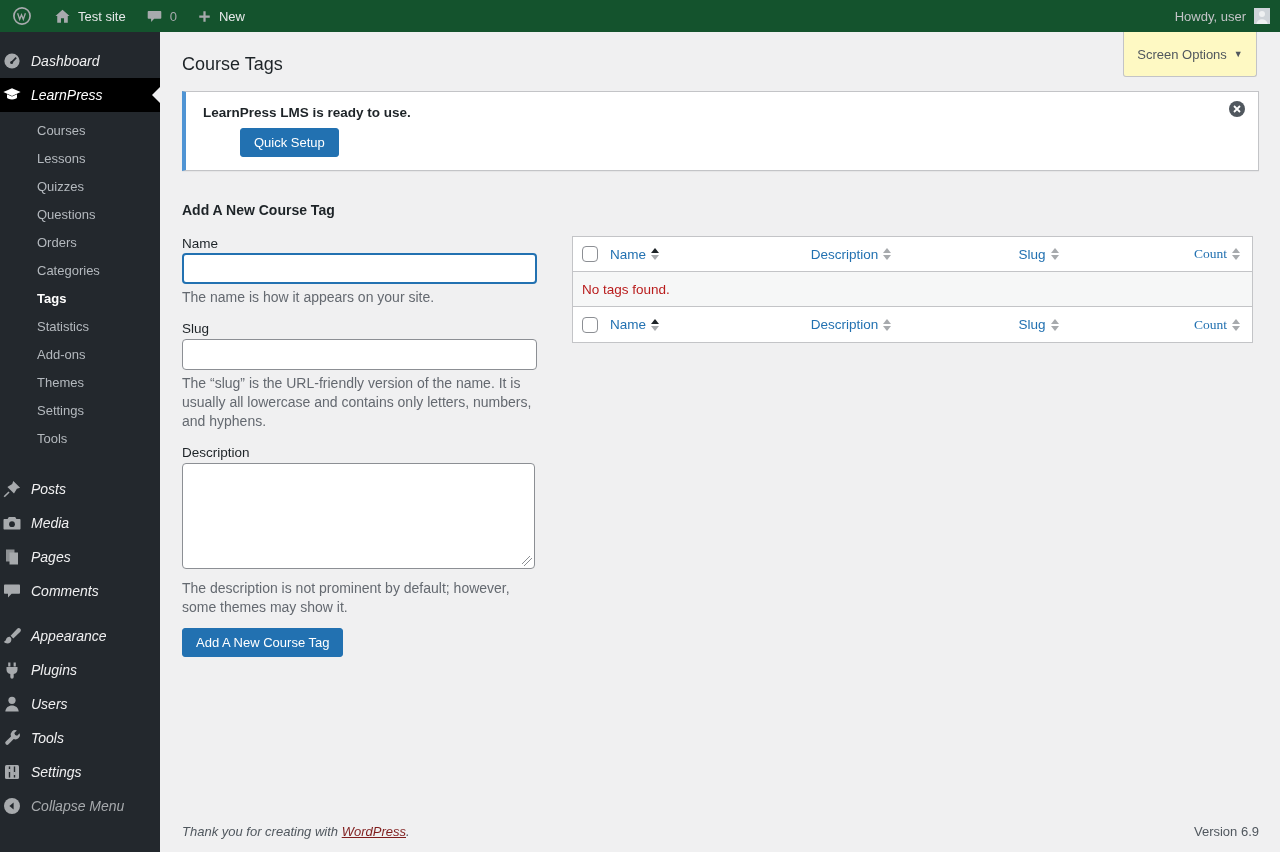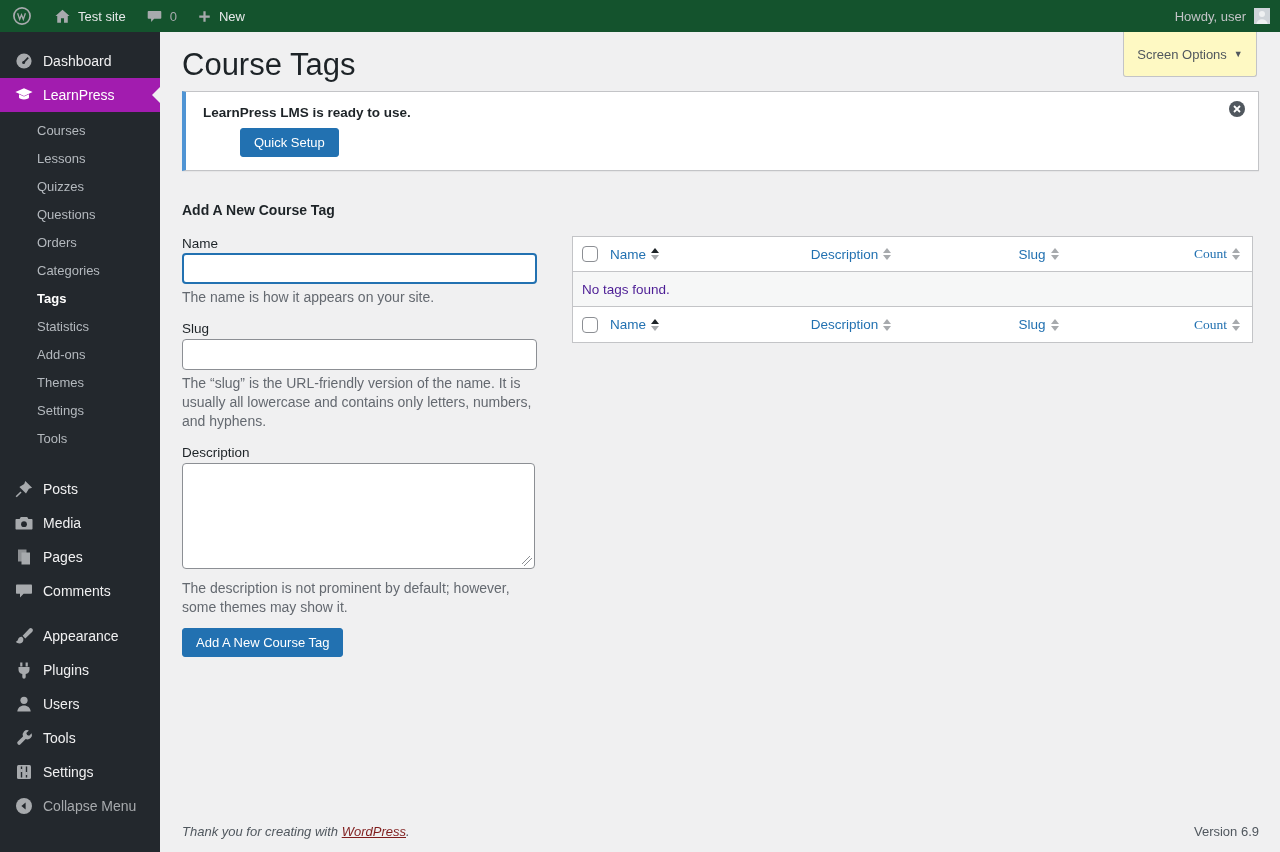--- a/index.html
+++ b/index.html
@@ -25,24 +25,24 @@
   .ab-right { margin-left:auto; display:flex; align-items:center; gap:8px; padding-right:10px; }
   .avatar { width:16px; height:16px; }
 
   
   .sidebar {
     position:absolute; top:32px; left:0; width:160px; bottom:0;
     background:#23282d; padding-top:12px; color:#f0f0f1; font-size:14px;
   }
   .menu-item {
     height:34px; display:flex; align-items:center; gap:9px;
-    padding-left:14px; cursor:pointer; position:relative; color:#f0f0f1;
+    padding-left:2px; cursor:pointer; position:relative; color:#f0f0f1;font-style:italic;
   }
   .menu-item .mi { color:#a7aaad; width:20px; height:20px; flex:0 0 20px; }
-  .menu-item.active-parent { background:#a21caf; color:#fff; }
+  .menu-item.active-parent { background:#000000; color:#fff; }
   .menu-item.active-parent .mi { color:#fff; }
   .menu-item.active-parent::after {
     content:""; position:absolute; right:0; top:50%; margin-top:-8px;
     border:8px solid transparent; border-right-color:#f0f0f1;
   }
   .submenu { padding:5px 0 9px 0; }
   .sub-item {
     height:28px; line-height:28px; padding-left:37px; font-size:13px;
     color:#b4b9be; cursor:pointer;
   }
@@ -54,21 +54,21 @@
 
   
   .screen-options {
     position:absolute; top:32px; left:1123px; width:134px; height:45px;
     background:#fef9c3; border:1px solid #c3c4c7; border-top:none;
     border-radius:0 0 3px 3px; display:flex; align-items:center; justify-content:center;
     gap:7px; font-size:13px; color:#50575e; cursor:pointer;
   }
   .screen-options .tri { font-size:9px; color:#50575e; }
   .page-title {
-    position:absolute; left:182px; top:50px; font-size:31px; font-weight:400;
+    position:absolute; left:182px; top:50px; font-size:18px; font-weight:400;
     color:#1d2327; line-height:29px;
   }
 
   
   .notice {
     position:absolute; left:182px; top:91px; width:1077px; height:80px;
     background:#fff; border:1px solid #c3c4c7; border-left:4px solid #4f94d4;
     box-shadow:0 1px 1px rgba(0,0,0,.04);
   }
   .notice-msg { position:absolute; left:17px; top:13px; font-size:13.5px; font-weight:bold; color:#1d2327; }
@@ -104,21 +104,21 @@
   }
   .submit-btn { position:absolute; left:182px; top:628px; height:29px; padding:0 13px; }
 
   
   .tags-table {
     position:absolute; left:572px; top:236px; width:681px;
     background:#fff; border:1px solid #c3c4c7; font-size:13.5px;
   }
   .t-row { display:flex; align-items:center; height:35px; }
   .t-row.head { border-bottom:1px solid #c3c4c7; }
-  .t-row.empty { background:#f6f7f7; border-bottom:1px solid #c3c4c7; color:#4c1d95; padding-left:9px; }
+  .t-row.empty { background:#f6f7f7; border-bottom:1px solid #c3c4c7; color:#b91c1c; padding-left:9px; }
   .cell-cb { width:33px; display:flex; justify-content:center; }
   .cb { width:16px; height:16px; background:#fff; border:1px solid #8c8f94; border-radius:4px; cursor:pointer; }
   .cell-name { width:135px; padding-left:4px; }
   .cell-desc { width:220px; display:flex; justify-content:center; }
   .cell-slug { width:155px; display:flex; justify-content:center; }
   .cell-count { flex:1; display:flex; justify-content:flex-end; padding-right:12px;font-family:Liberation Serif, serif; }
   .col-link { display:inline-flex; align-items:center; gap:5px; color:#2271b1; cursor:pointer; text-decoration:none; }
   .sorter { display:inline-flex; flex-direction:column; align-items:center; gap:2px; }
   .tri-up { width:0; height:0; border-left:4px solid transparent; border-right:4px solid transparent; border-bottom:5px solid #a7aaad; }
   .tri-down { width:0; height:0; border-left:4px solid transparent; border-right:4px solid transparent; border-top:5px solid #a7aaad; }

